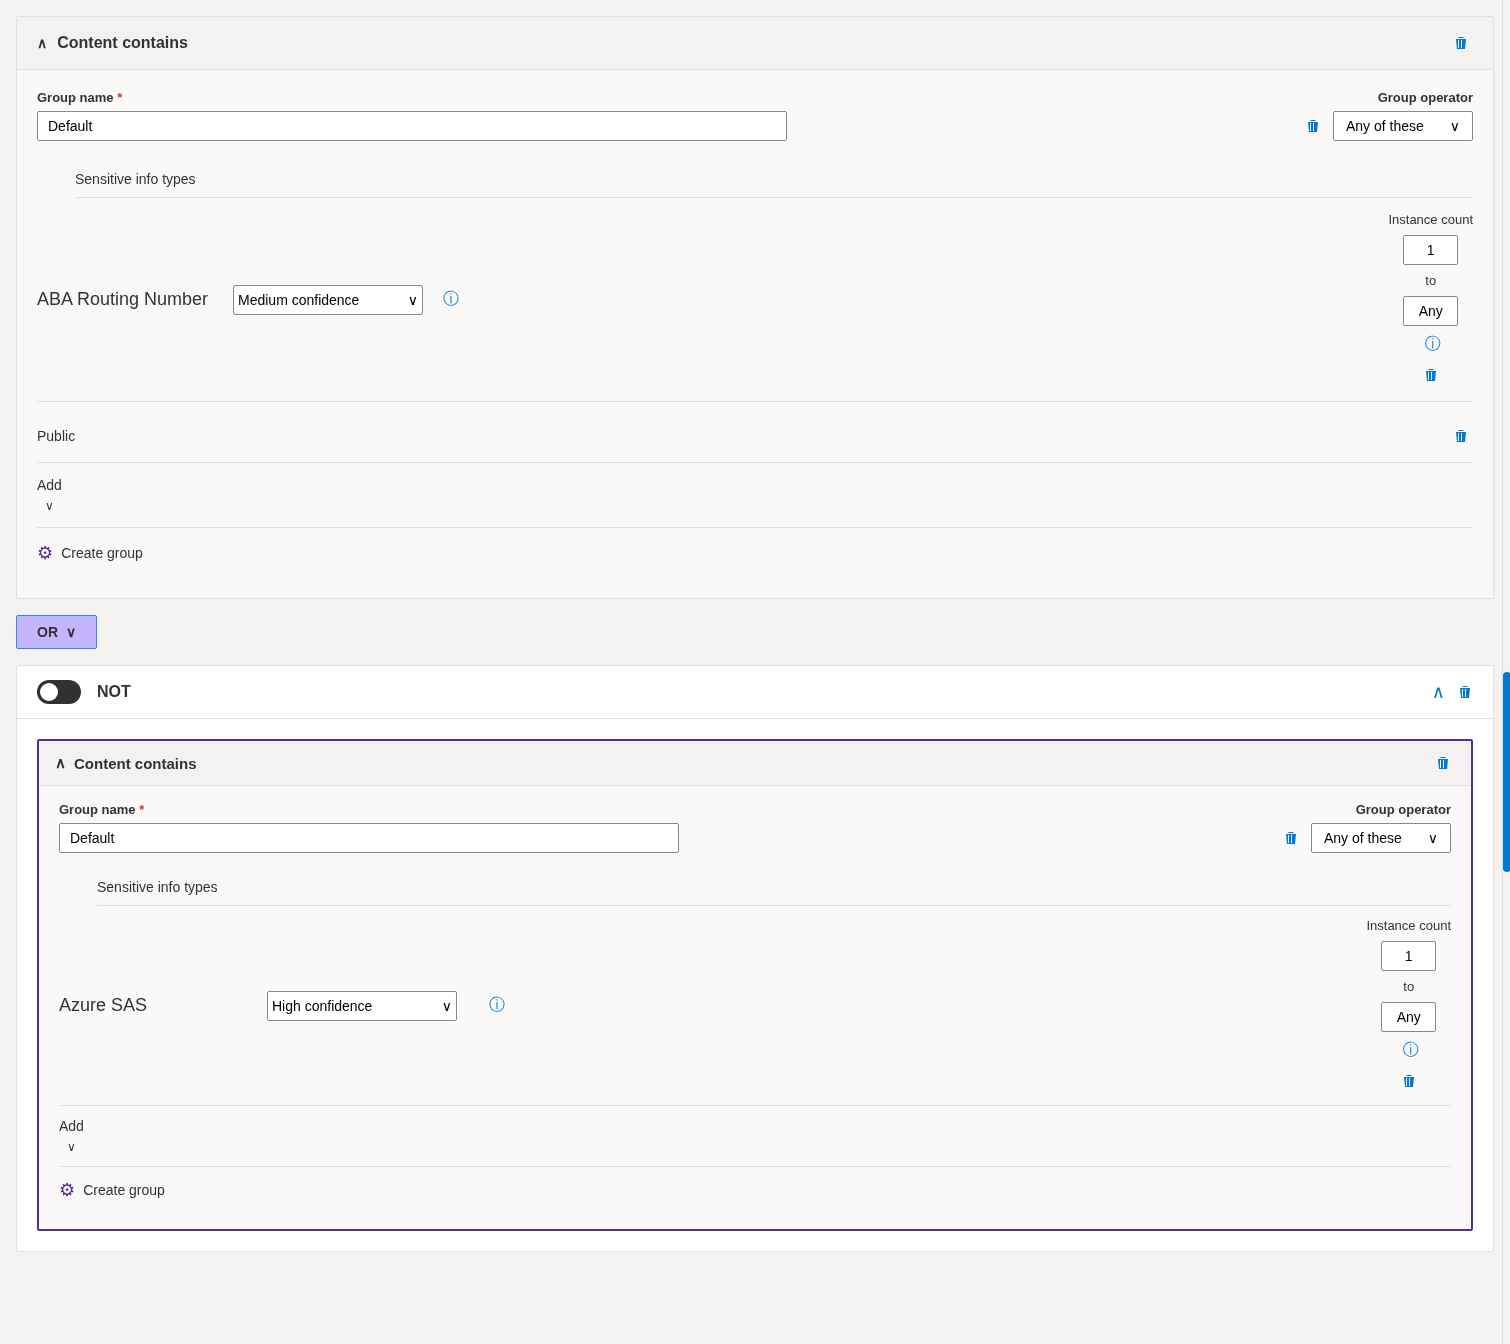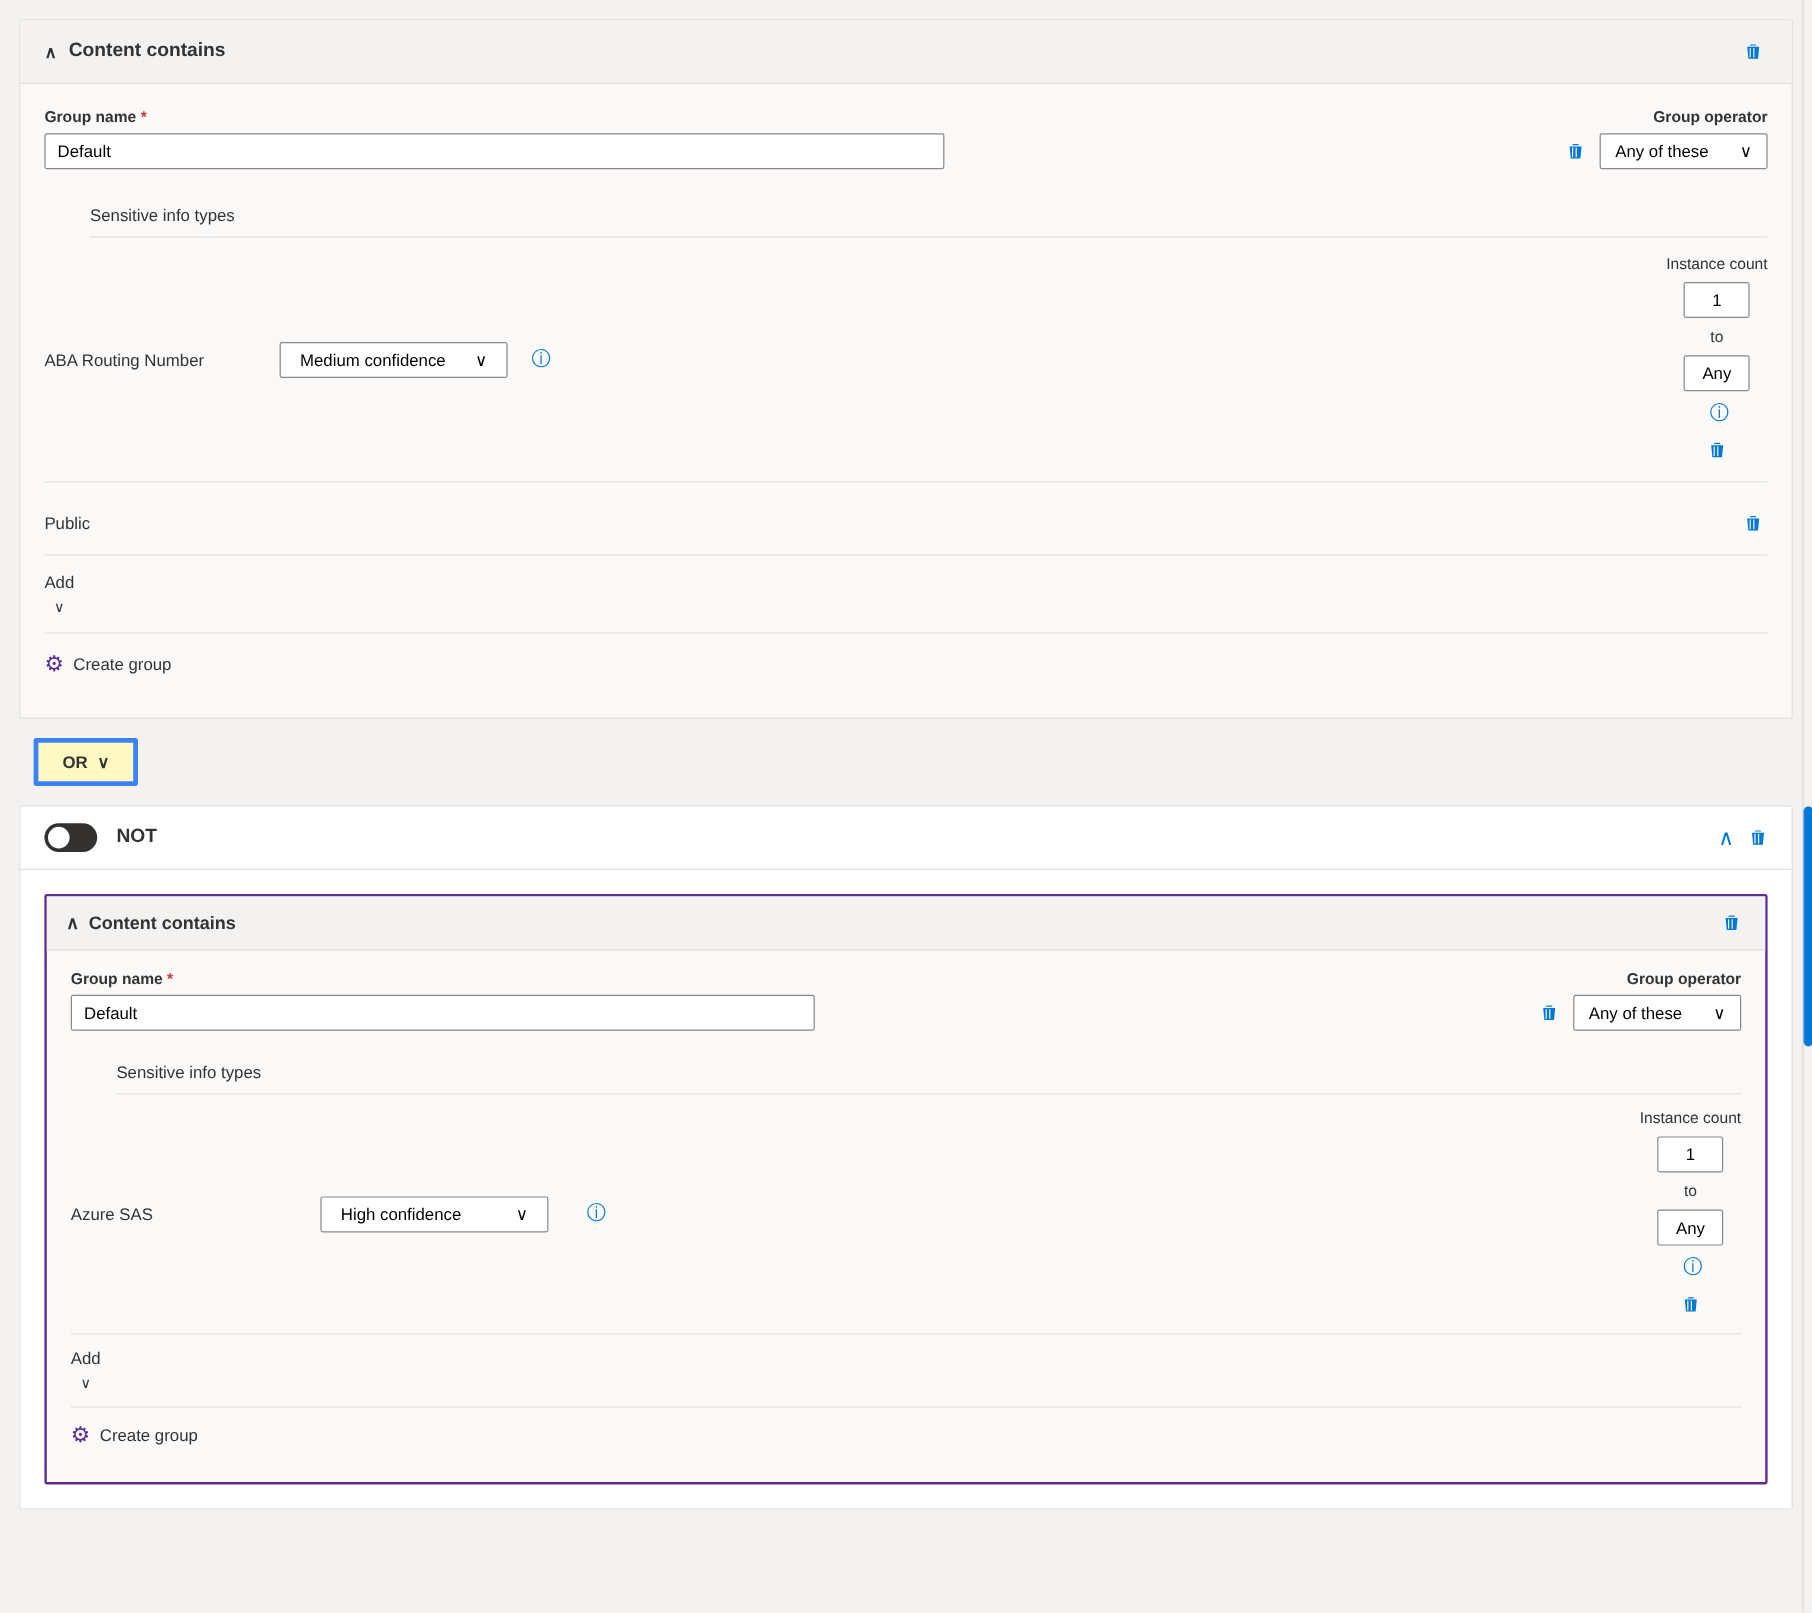--- a/index.html
+++ b/index.html
@@ -132,29 +132,29 @@
 
     .data-row {
       display: flex;
       align-items: center;
       padding: 14px 0;
       border-bottom: 1px solid #e1e0de;
       gap: 16px;
     }
 
     .data-row-label {
-      font-size: 14px;
+      font-size: 18px;
       color: #333;
       min-width: 180px;
     }
 
     .confidence-dropdown {
       border: 1px solid #8a8886;
       background: white;
-      padding: 6px 16px;
+      padding: 6px 4px;
       font-size: 14px;
       cursor: pointer;
       border-radius: 2px;
       display: flex;
       align-items: center;
       gap: 8px;
       min-width: 190px;
       justify-content: space-between;
     }
 
@@ -258,32 +258,31 @@
       color: #5c2d91;
       font-size: 18px;
     }
 
     
     .or-container {
       margin: 16px 0;
     }
 
     .or-btn {
-      background: #fef9c3;
-      border: 4px solid #3b82f6;
+      background: #c4b5fd;
+      border: 1px solid #3b82f6;
       padding: 8px 20px;
       font-size: 14px;
       font-weight: 600;
       cursor: pointer;
       border-radius: 2px;
       display: flex;
       align-items: center;
       gap: 8px;
       color: #333;
-      margin-left: 12px;
     }
 
     
     .not-section {
       background: white;
       border: 1px solid #e1e0de;
       border-radius: 2px;
       margin-bottom: 12px;
     }
 

